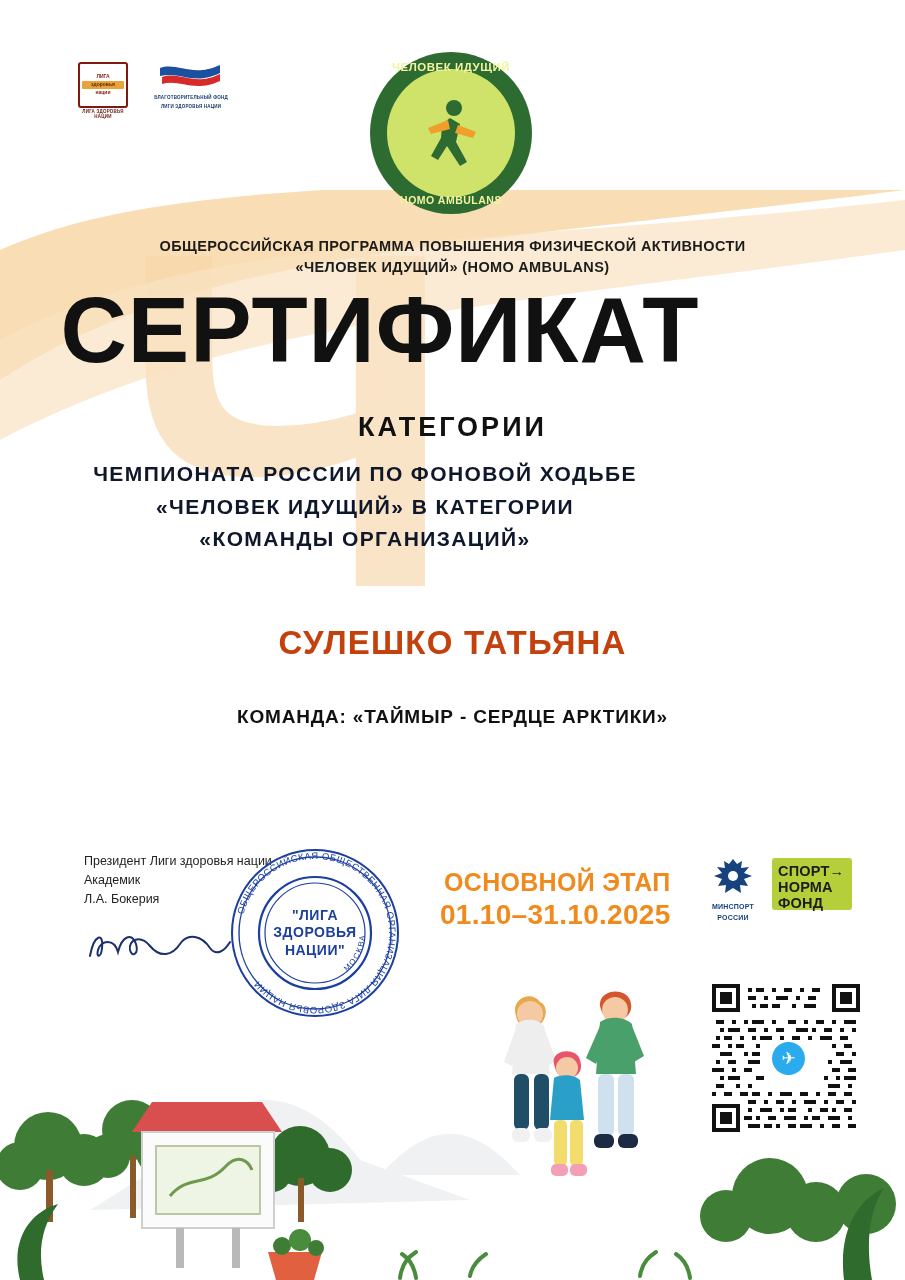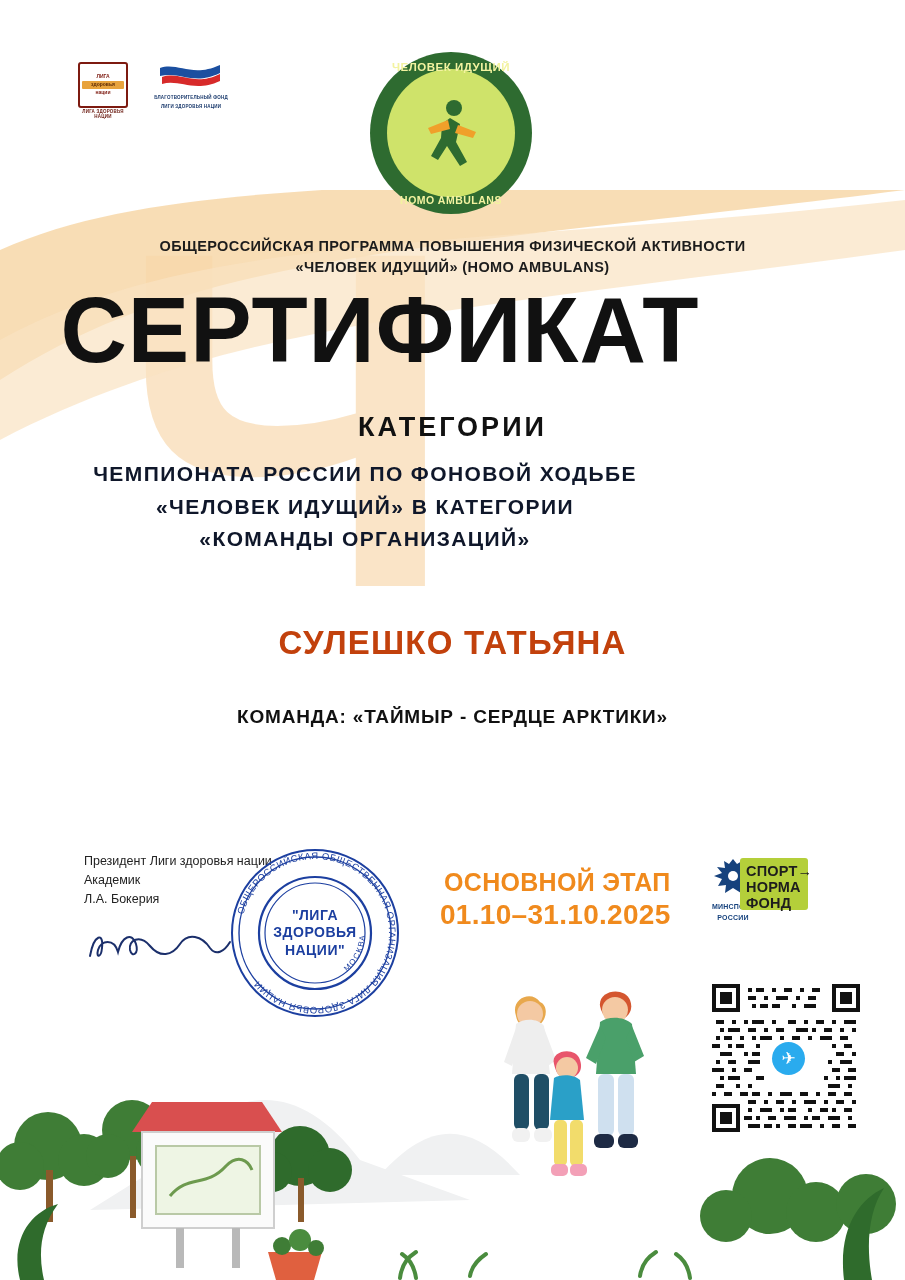--- a/index.html
+++ b/index.html
@@ -305,23 +305,23 @@
   .minsport-caption {
     font-size: 7px;
     font-weight: bold;
     color: #16427d;
     text-align: center;
     line-height: 1.2;
     letter-spacing: .2px;
   }
   .sportnorma {
     position: absolute;
-    left: 740px;
+    left: 772px;
     top: 858px;
-    width: 68px;
+    width: 80px;
     height: 52px;
     background: #b4cf3a;
     border-radius: 3px;
     color: #1d1d1d;
     font-size: 14.5px;
     font-weight: bold;
     line-height: 1.12;
     padding: 5px 6px;
     box-sizing: border-box;
     letter-spacing: .2px;

